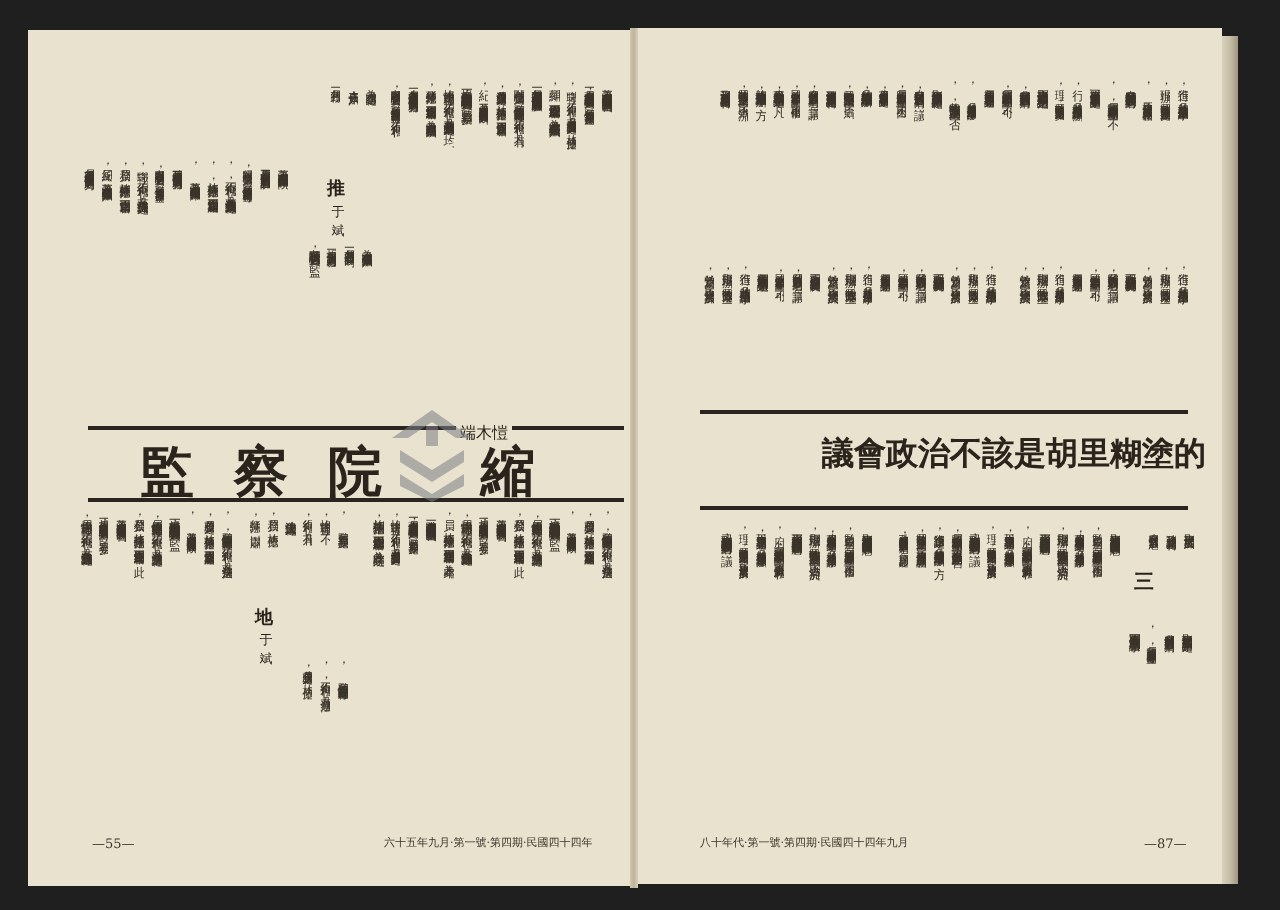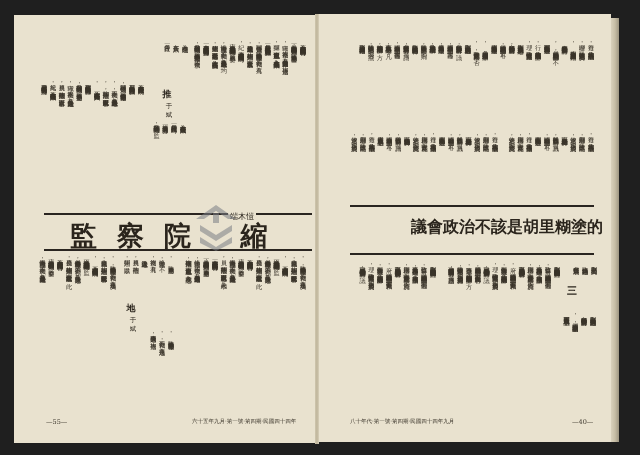--- a/index.html
+++ b/index.html
@@ -224,21 +224,21 @@
     <div class="col" style="height: 130px;">理，方能收民主政治之實效，否則流於形式而</div>
     <div class="col" style="height: 130px;">已議會政治之精神在於代表民意監督政府，議</div>
   </div>
 <div class="block" id="rb3" style="left:560px;top:312px;width:36px;height:80px;">
     <div class="col" style="height: 80px;">則流於形式而已議會政治之</div>
     <div class="col" style="height: 80px;">精神在於代表民意監督政府</div>
     <div class="col" style="height: 80px;">，議員應以國家利益為重，</div>
     <div class="col" style="height: 80px;">不可因個人私見而妨害議事</div>
   </div>
 <div class="footer" style="left:350px;top:418px;">八十年代·第一號·第四期·民國四十四年九月</div>
-<div class="pagenum" style="left:572px;top:418px;">—40—</div>
+<div class="pagenum" style="left:572px;top:418px;">—87—</div>
 
 <div class="wm">
   <div class="wm-logo">
     <svg width="40" height="46" viewBox="0 0 40 46">
       <polygon points="20,0 40,14 32,14 20,6 8,14 0,14" fill="#7c7f86"></polygon>
       <rect x="17" y="8" width="6" height="10" fill="#7c7f86"></rect>
       <polygon points="4,20 20,30 36,20 36,26 20,36 4,26" fill="#7c7f86"></polygon>
       <polygon points="4,32 20,42 36,32 36,38 20,46 4,38" fill="#7c7f86"></polygon>
     </svg>
   </div>

